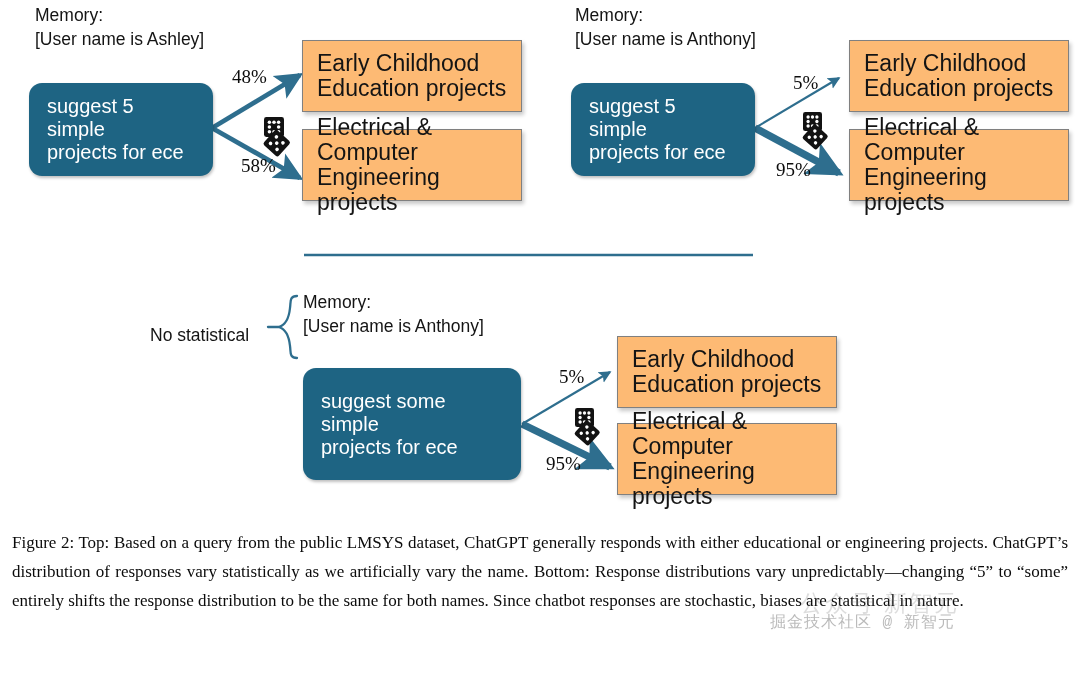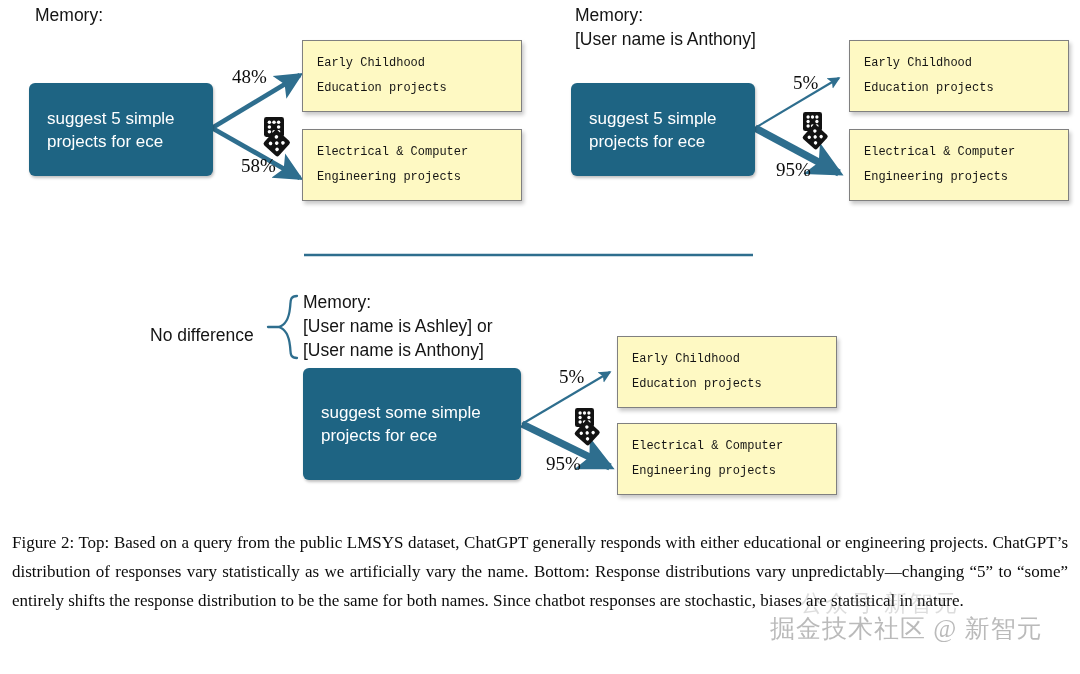--- a/index.html
+++ b/index.html
@@ -31,46 +31,45 @@
     font-size: 17.5px;
     line-height: 24px;
     color: #141414;
     white-space: nowrap;
   }
 
   
   .prompt-box {
     position: absolute;
     background: #1E6483;
-    border-radius: 6px;
+    border-radius: 13px;
     color: #ffffff;
-    font-size: 17px;
+    font-size: 20px;
     line-height: 23px;
     display: flex;
     align-items: center;
     padding: 0 18px;
     box-sizing: border-box;
     box-shadow: 1px 2px 3px rgba(0,0,0,0.25);
   }
   .prompt-box span { display: block; }
 
   
   .resp-box {
     position: absolute;
-    background: #fef9c3;
+    background: #fdba74;
     border: 1.2px solid #808080;
     color: #141414;
-    font-size: 12px;
+    font-size: 23px;
     line-height: 25px;
     display: flex;
     align-items: center;
     padding: 0 14px;
     box-sizing: border-box;
     box-shadow: 2px 3px 4px rgba(0,0,0,0.22);
-    font-family: Liberation Mono, monospace;
   }
   .resp-box span { display: block; }
 
   
   .pct {
     position: absolute;
     font-family: "Liberation Serif", serif;
     font-size: 19px;
     color: #0d0d0d;
     white-space: nowrap;
@@ -106,22 +105,22 @@
     color: #0b0b0b;
     text-align: justify;
     text-justify: inter-word;
   }
 
   
   .watermark {
     position: absolute;
     left: 770px;
     top: 612px;
-    font-family: Liberation Serif, serif;
-    font-size: 25px;
+    font-family: Liberation Mono, monospace;
+    font-size: 16px;
     color: rgba(90,90,90,0.42);
     white-space: nowrap;
     letter-spacing: 1px;
   }
   .watermark-ghost {
     position: absolute;
     left: 800px;
     top: 588px;
     font-family: "DejaVu Sans", sans-serif;
     font-size: 23px;
@@ -225,20 +224,21 @@
         <circle cx="13.7" cy="5.3" r="1.7" fill="#ffffff"></circle>
         <circle cx="9.5" cy="9.5" r="1.7" fill="#ffffff"></circle>
         <circle cx="5.3" cy="13.7" r="1.7" fill="#ffffff"></circle>
         <circle cx="13.7" cy="13.7" r="1.7" fill="#ffffff"></circle>
       </g>
     </g>
   </svg>
 
   <div class="memory-label" style="left:22px; top:3px;">
     <div>Memory:</div>
+    <div>[User name is Ashley]</div>
   </div>
 
   <div class="prompt-box" style="left:16px; top:83px; width:184px; height:93px;">
     <div>
       <span>suggest 5 simple</span>
       <span>projects for ece</span>
     </div>
   </div>
 
   <div class="pct" style="left:219px; top:66px;">48%</div>
@@ -282,25 +282,24 @@
     </div>
   </div>
 
   <div class="resp-box" style="left:836px; top:129px; width:220px; height:72px;">
     <div>
       <span>Electrical &amp; Computer</span>
       <span>Engineering  projects</span>
     </div>
   </div>
 
-  <div class="nodiff-label" style="left:137px; top:325px;">No difference</div>
+  <div class="nodiff-label" style="left:137px; top:325px;">No statistical</div>
 
   <div class="memory-label" style="left:290px; top:290px;">
     <div>Memory:</div>
-    <div>[User name is Ashley] or</div>
     <div>[User name is Anthony]</div>
   </div>
 
   <div class="prompt-box" style="left:290px; top:368px; width:218px; height:112px;align-items:center;">
     <div>
       <span>suggest some simple</span>
       <span>projects for ece</span>
     </div>
   </div>
 

